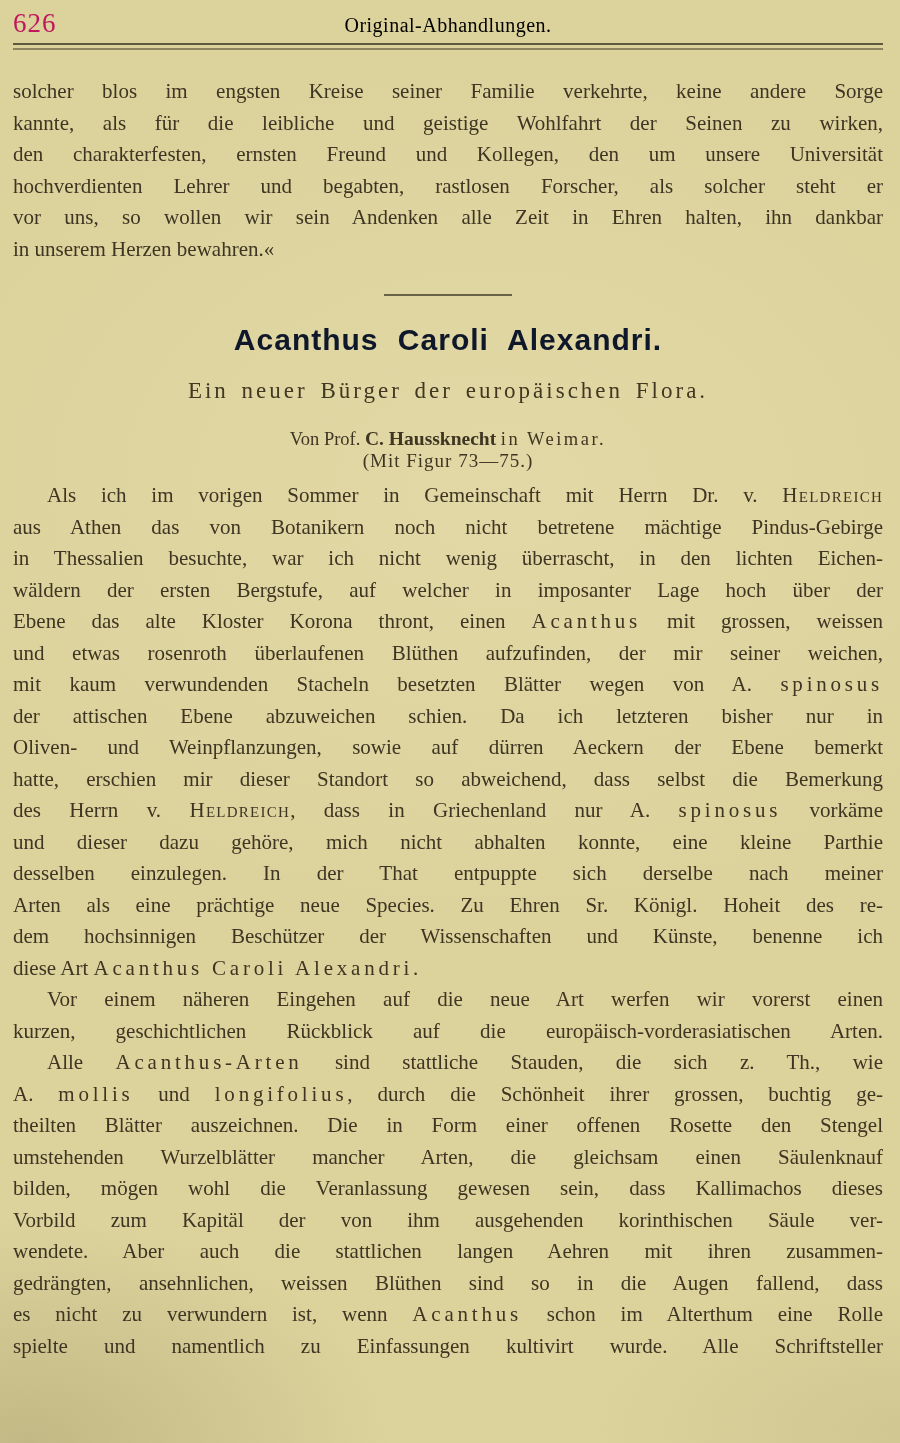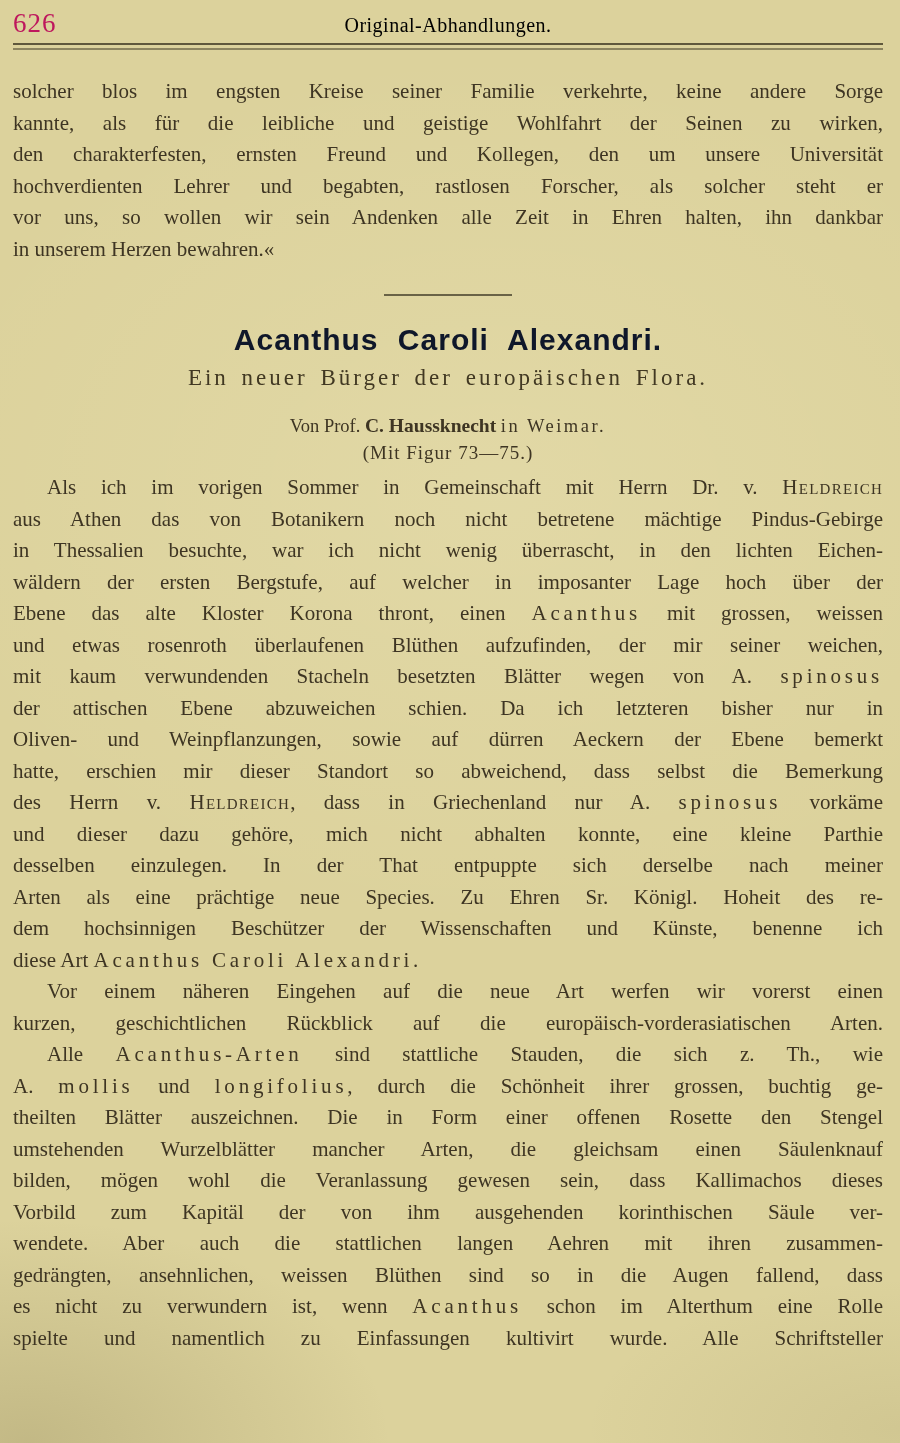--- a/index.html
+++ b/index.html
@@ -46,28 +46,28 @@
     background: rgba(60, 54, 34, 0.72);
   }
   .title {
     margin: 27px 0 0; text-align: center;
     font-family: "Liberation Sans", sans-serif;
     font-weight: bold; font-size: 30px;
     letter-spacing: 1px; word-spacing: 10px;
     color: #0f172a;
   }
   .subtitle {
-    margin-top: 8px; text-align: center;
+    margin-top: 21px; text-align: center;
     font-size: 23px; letter-spacing: 3px; word-spacing: 4px;
     color: #413822;
   }
   .byline { margin-top: 24px; text-align: center; font-size: 18.5px; }
   .byline .author { font-weight: bold; font-size: 19.5px; }
   .byline .place { letter-spacing: 2.5px; }
-  .fignote { margin-top: 5px; text-align: center; font-size: 19px; letter-spacing: 1px; }
+  .fignote { text-align: center; font-size: 19px; letter-spacing: 1px; }
   #p2 { margin-top: 8px; }
 </style>
 </head>
 <body>
 
 <div class="page">
 
   <div class="masthead">
     <span class="pagenum">626</span>
     <span class="running">Original-Abhandlungen.</span>

